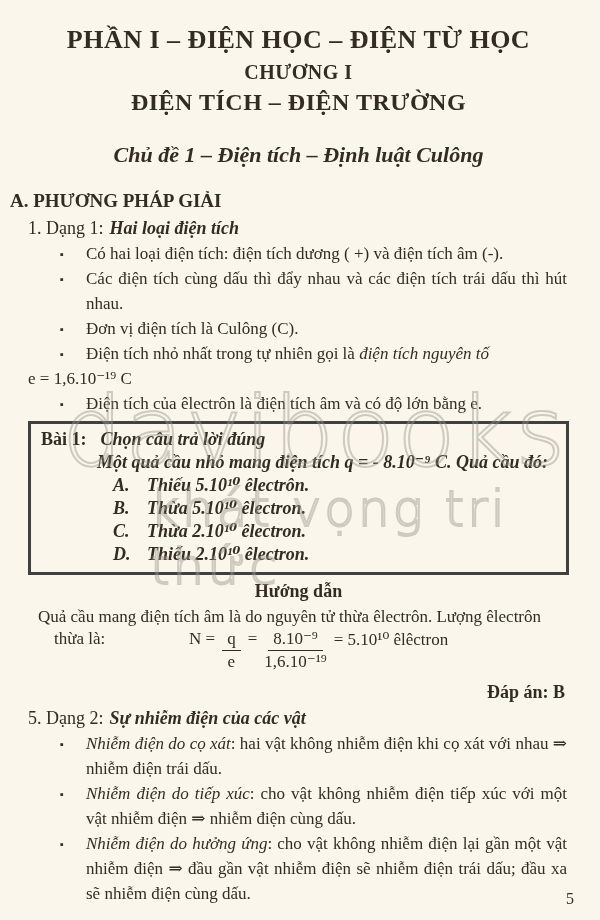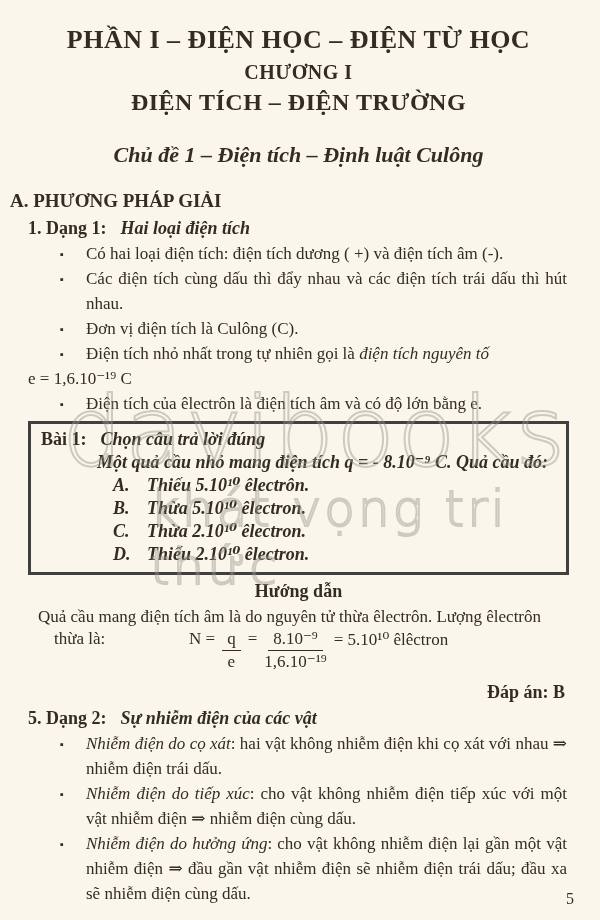--- a/index.html
+++ b/index.html
@@ -14,21 +14,21 @@
   }
   .content{position:relative;z-index:1;padding:0 31px 0 28px;}
   
   .hdr{ text-align:center; margin-top:22px; font-weight:bold; }
   .hdr .l1{font-size:26px;line-height:36px;letter-spacing:.5px;}
   .hdr .l2{font-size:20px;line-height:28px;letter-spacing:.5px;}
   .hdr .l3{font-size:24px;line-height:32px;letter-spacing:.5px;}
   .topic{ text-align:center; margin-top:22px; font-size:22px; line-height:30px; font-weight:bold; font-style:italic; }
   .secA{ margin-top:18px; margin-left:-18px; font-size:19px; line-height:25px; font-weight:bold; }
   .dang{ margin-top:3px; font-size:18px; line-height:25px; }
-  .dang .lb{font-weight:bold; margin-right:14px;}
+  .dang .lb{font-weight:normal; margin-right:6px;}
   .dang .ti{font-weight:bold; font-style:italic;}
   
   .bullet{ position:relative; padding-left:58px; padding-right:2px; font-size:17px; line-height:25px; text-align:justify; }
   .bullet .mk{ position:absolute; left:32px; top:1px; font-size:11px; }
   .ceq{ text-align:left; font-size:17px; line-height:25px; }
   
   .box{ margin-top:5px; border:3px solid #404040; padding:4px 10px 6px 10px; font-size:18px; }
   .box .row1{ line-height:23px; }
   .box .bl{ font-weight:bold; margin-right:14px; }
   .box .bi{ font-weight:bold; font-style:italic; }

